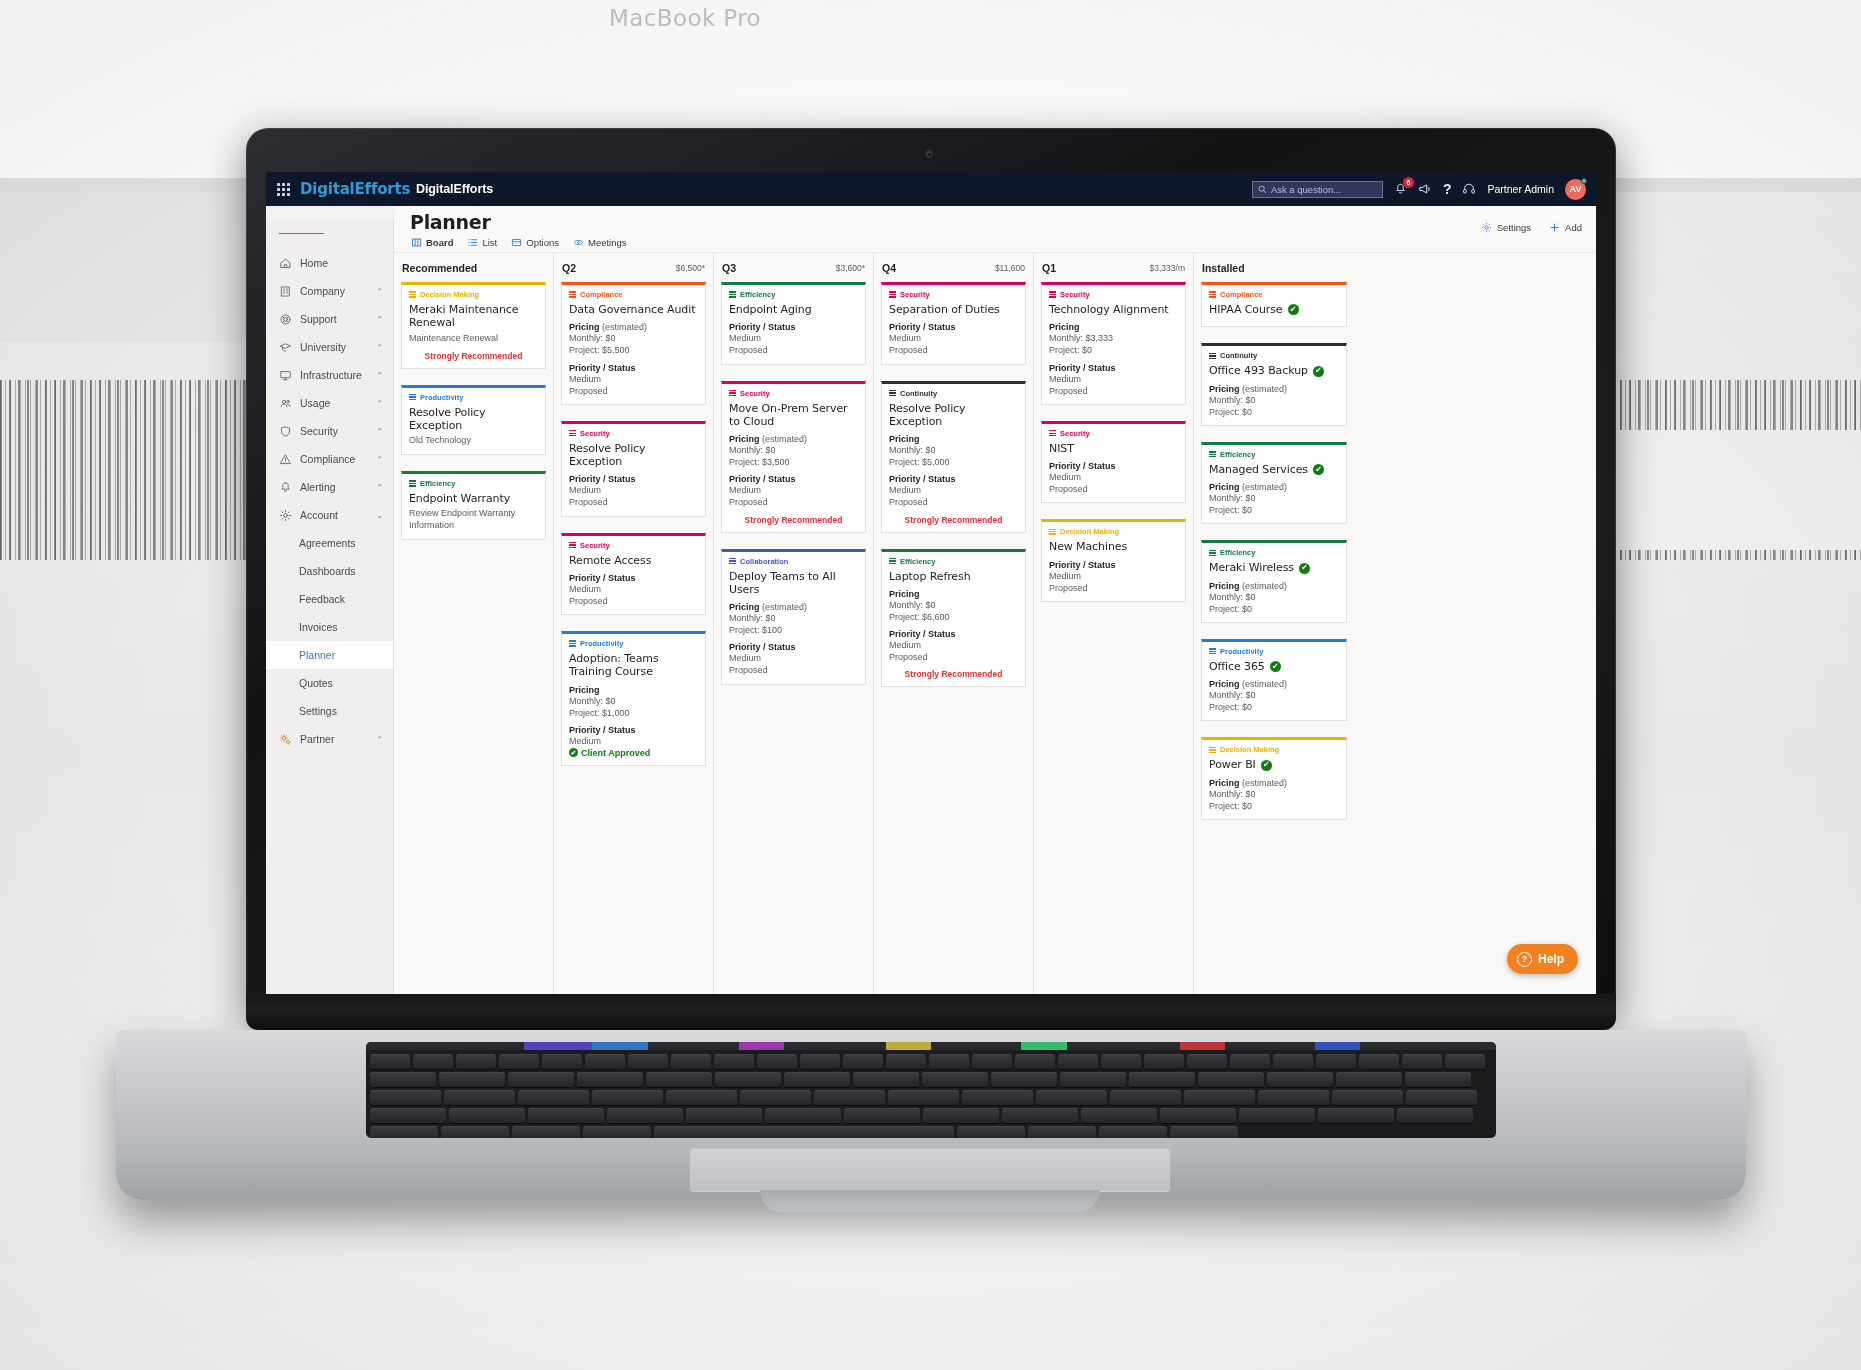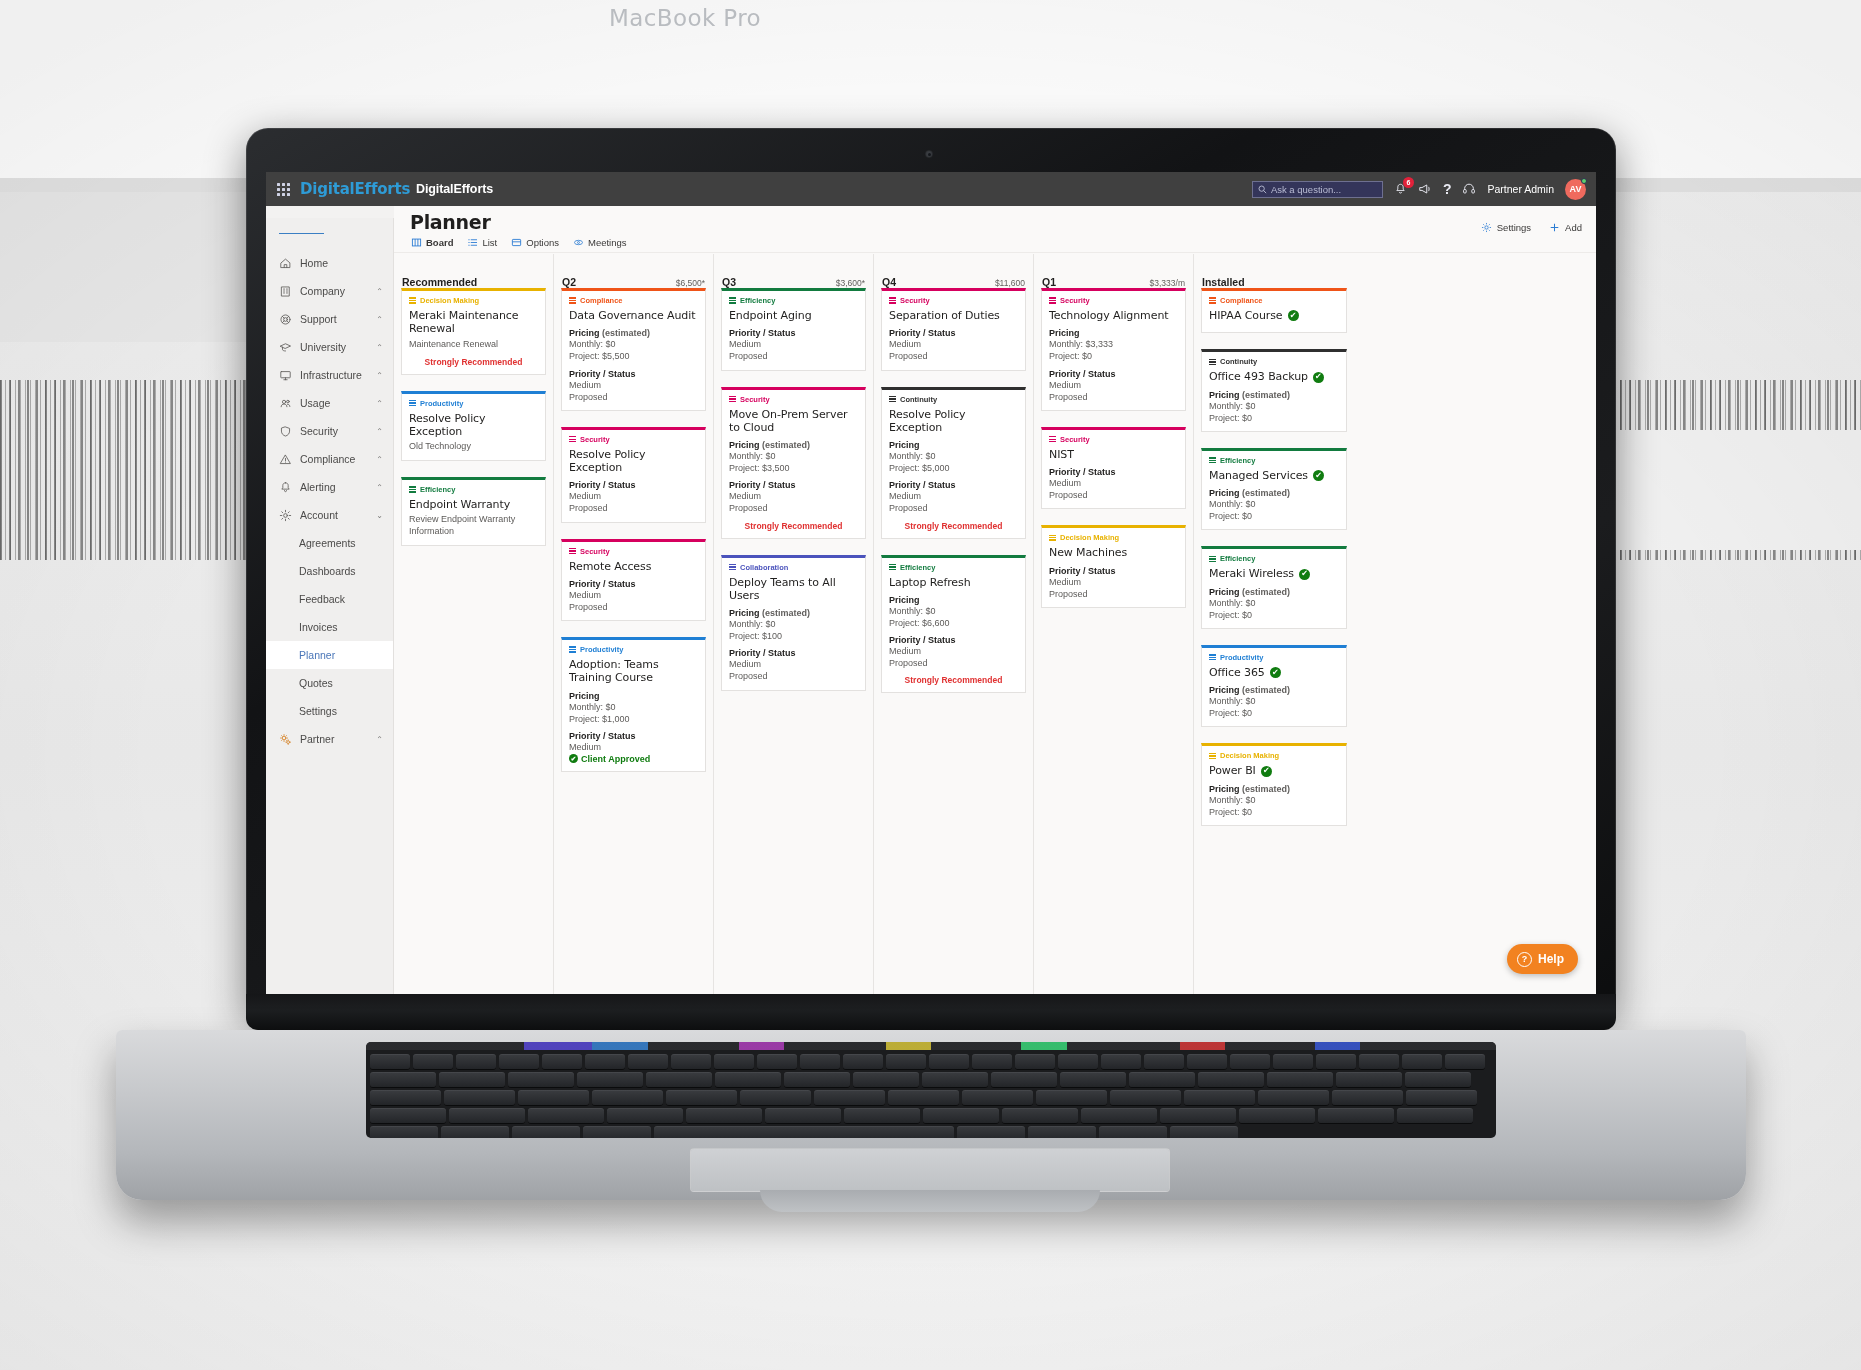--- a/index.html
+++ b/index.html
@@ -78,21 +78,21 @@
          box-shadow: 0 1px 0 rgba(0,0,0,.6), inset 0 1px 0 rgba(255,255,255,.06); }
   .trackpad { position:absolute; left:690px; top:1148px; width:480px; height:44px;
     background: linear-gradient(180deg,#cfd1d4,#bec1c4); border-radius:4px;
     border:1px solid rgba(0,0,0,.12); }
   .tp-line { position:absolute; left:690px; top:1148px; width:480px; height:44px; border-radius:4px;
     box-shadow: inset 0 0 0 1px rgba(255,255,255,.35); }
 
   
   .app { position:absolute; inset:0; background:#f3f2f1; font-size:11px; color:#323130; }
 
-  .appbar { position:absolute; left:0; top:0; width:1330px; height:34px; background:#404040; display:flex; align-items:center; }
+  .appbar { position:absolute; left:0; top:0; width:1330px; height:34px; background:#0f172a; display:flex; align-items:center; }
   .waffle { width:34px; height:34px; display:flex; align-items:center; justify-content:center; cursor:pointer;}
   .waffle-grid { display:grid; grid-template-columns:repeat(3,3px); grid-template-rows:repeat(3,3px); gap:2px;}
   .waffle-grid i { width:3px; height:3px; background:#cfd2e4; border-radius:.5px; display:block;}
   .brand { color:#2e9bd6; font-weight:bold; font-size:15px; letter-spacing:-.2px;
     font-family:"DejaVu Sans", sans-serif; }
   .appname { position:absolute; left:150px; color:#fff; font-size:12.5px; font-weight:600; letter-spacing:-.1px;}
   .appbar-right { position:absolute; right:10px; display:flex; align-items:center; gap:11px; height:34px;}
   .searchbox { width:131px; height:17px; border:1px solid #6e7090; background:#34355a; display:flex; align-items:center; gap:4px; padding:0 5px;}
   .searchbox span { color:#b9bcd4; font-size:9.5px; }
   .ic { color:#e9eaf2; display:flex; align-items:center; justify-content:center; cursor:pointer; position:relative; }
@@ -123,35 +123,35 @@
   .tab.active { font-weight:bold; }
   .tab-ico { width:11px; height:11px; color:#2b7cd3; display:flex; align-items:center; justify-content:center;}
   .head-actions { position:absolute; right:14px; top:16px; display:flex; gap:18px; align-items:center;}
   .hact { display:flex; align-items:center; gap:5px; font-size:9.5px; color:#3a3938; cursor:pointer;}
   .hact .gi { color:#2b7cd3; display:flex; align-items:center;}
 
   
   .board { position:absolute; left:0; top:48px; width:1202px; height:740px; display:flex; }
   .col { width:160px; border-right:1px solid #e6e4e2; padding:0 7px; position:relative; }
   .col:last-child { border-right:none; }
-  .col-head { height:34px; display:flex; align-items:flex-end; justify-content:space-between; padding:0 1px; }
+  .col-head { height:28px; display:flex; align-items:center; justify-content:space-between; padding:0 1px; }
   .col-title { font-size:10.5px; font-weight:bold; color:#201f1e; }
   .col-amt { font-size:8.5px; color:#605e5c; }
   .cards { display:flex; flex-direction:column; gap:16px; }
 
   .card { background:#fff; border:1px solid #e3e1df; border-top-width:3px; position:relative; padding:5px 7px 7px; }
   .card-cat { display:flex; align-items:center; gap:4px; font-size:7.5px; font-weight:bold; margin-bottom:4px; }
   .cat-ico { display:flex; flex-direction:column; gap:1.3px; }
   .cat-ico i { display:block; width:7px; height:1.2px; background:currentColor; }
   .card-title { font-size:11px; color:#201f1e; line-height:1.22; margin-bottom:3px; letter-spacing:-.1px;
      font-family:"DejaVu Sans", sans-serif; display:flex; align-items:center; gap:5px; flex-wrap:wrap;}
   .card-sub { font-size:9px; color:#5d5b59; line-height:1.3; }
   .blk { margin-top:6px; }
   .blk-h { font-size:9px; font-weight:bold; color:#201f1e; }
-  .blk-h .muted { font-weight:bold; color:#605e5c; }
+  .blk-h .muted { font-weight:normal; color:#605e5c; }
   .blk-l { font-size:9px; color:#5d5b59; line-height:1.34; }
   .rec { font-size:8.5px; color:#e03131; font-weight:bold; text-align:center; margin-top:6px; }
   .approved { font-size:9px; color:#107c10; font-weight:bold; display:flex; align-items:center; gap:3px; margin-top:1px;}
   .chk { width:9px; height:9px; border-radius:50%; background:#107c10; color:#fff; font-size:6.5px;
      display:flex; align-items:center; justify-content:center; flex:0 0 auto; }
   .chk-lg { width:11px; height:11px; font-size:8px; }
 
   .help-btn { position:absolute; right:18px; bottom:20px; height:30px; padding:0 14px 0 10px; border-radius:16px;
      background:#f28220; color:#fff; font-size:12px; font-weight:bold; display:flex; align-items:center; gap:6px;
      box-shadow:0 2px 6px rgba(0,0,0,.25); cursor:pointer; }

